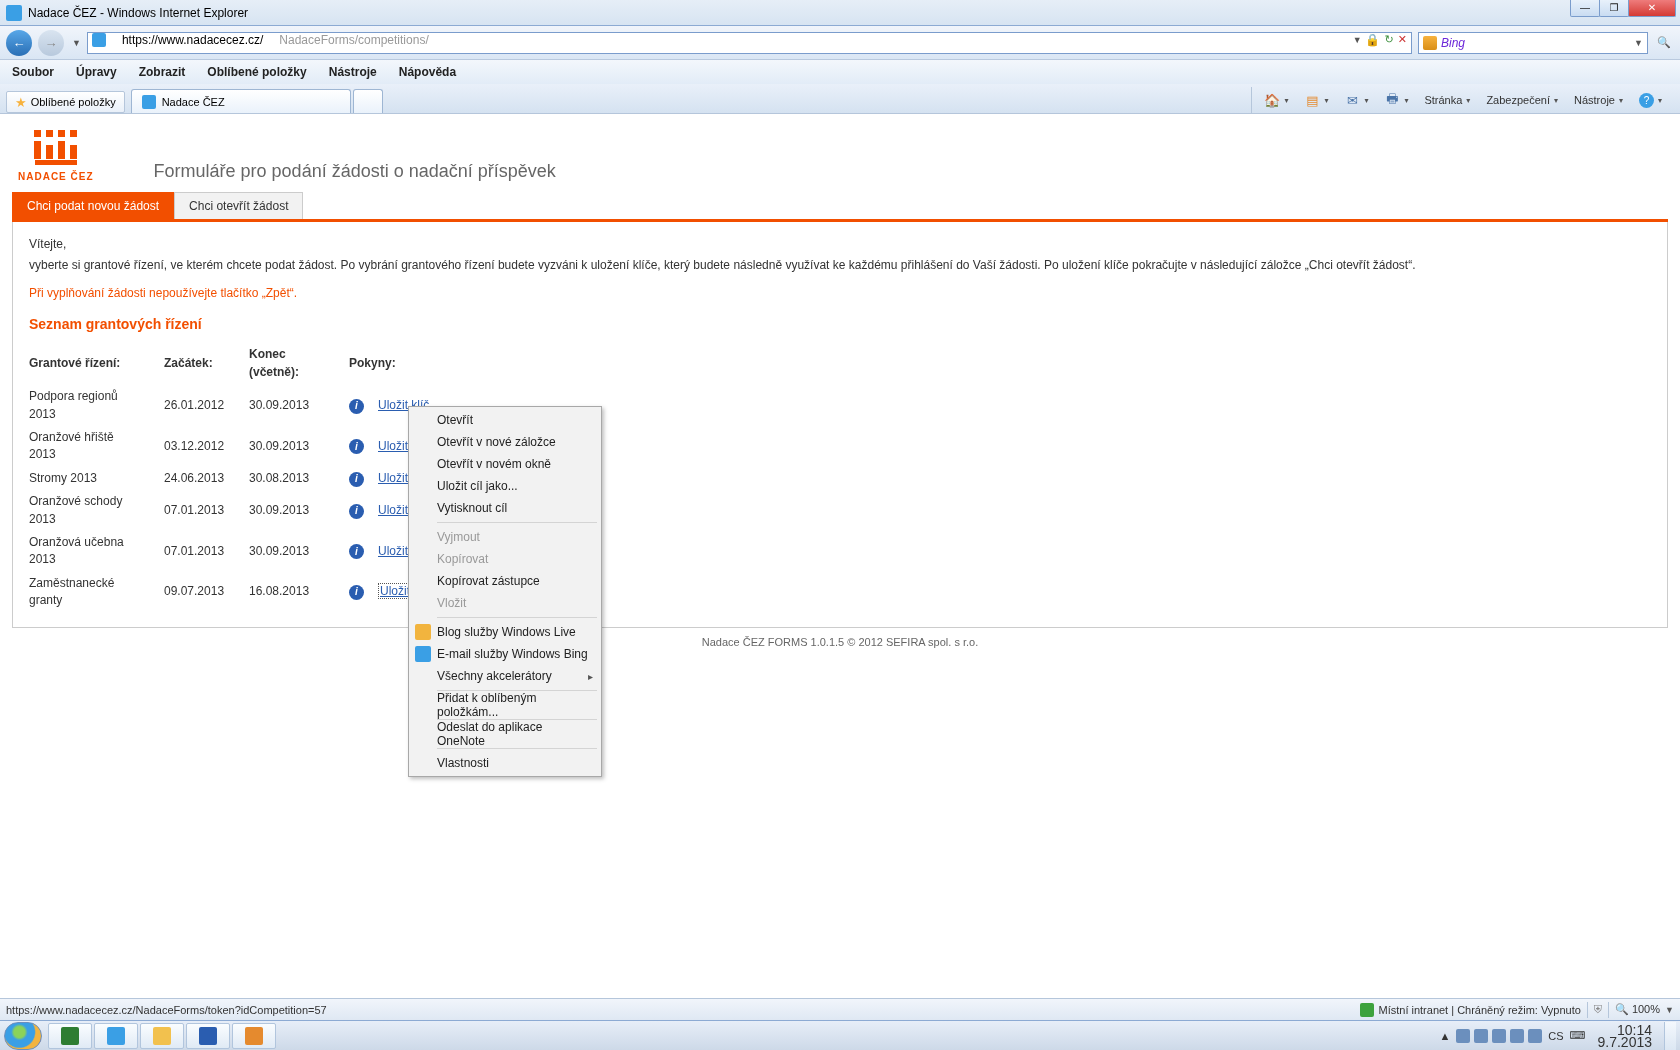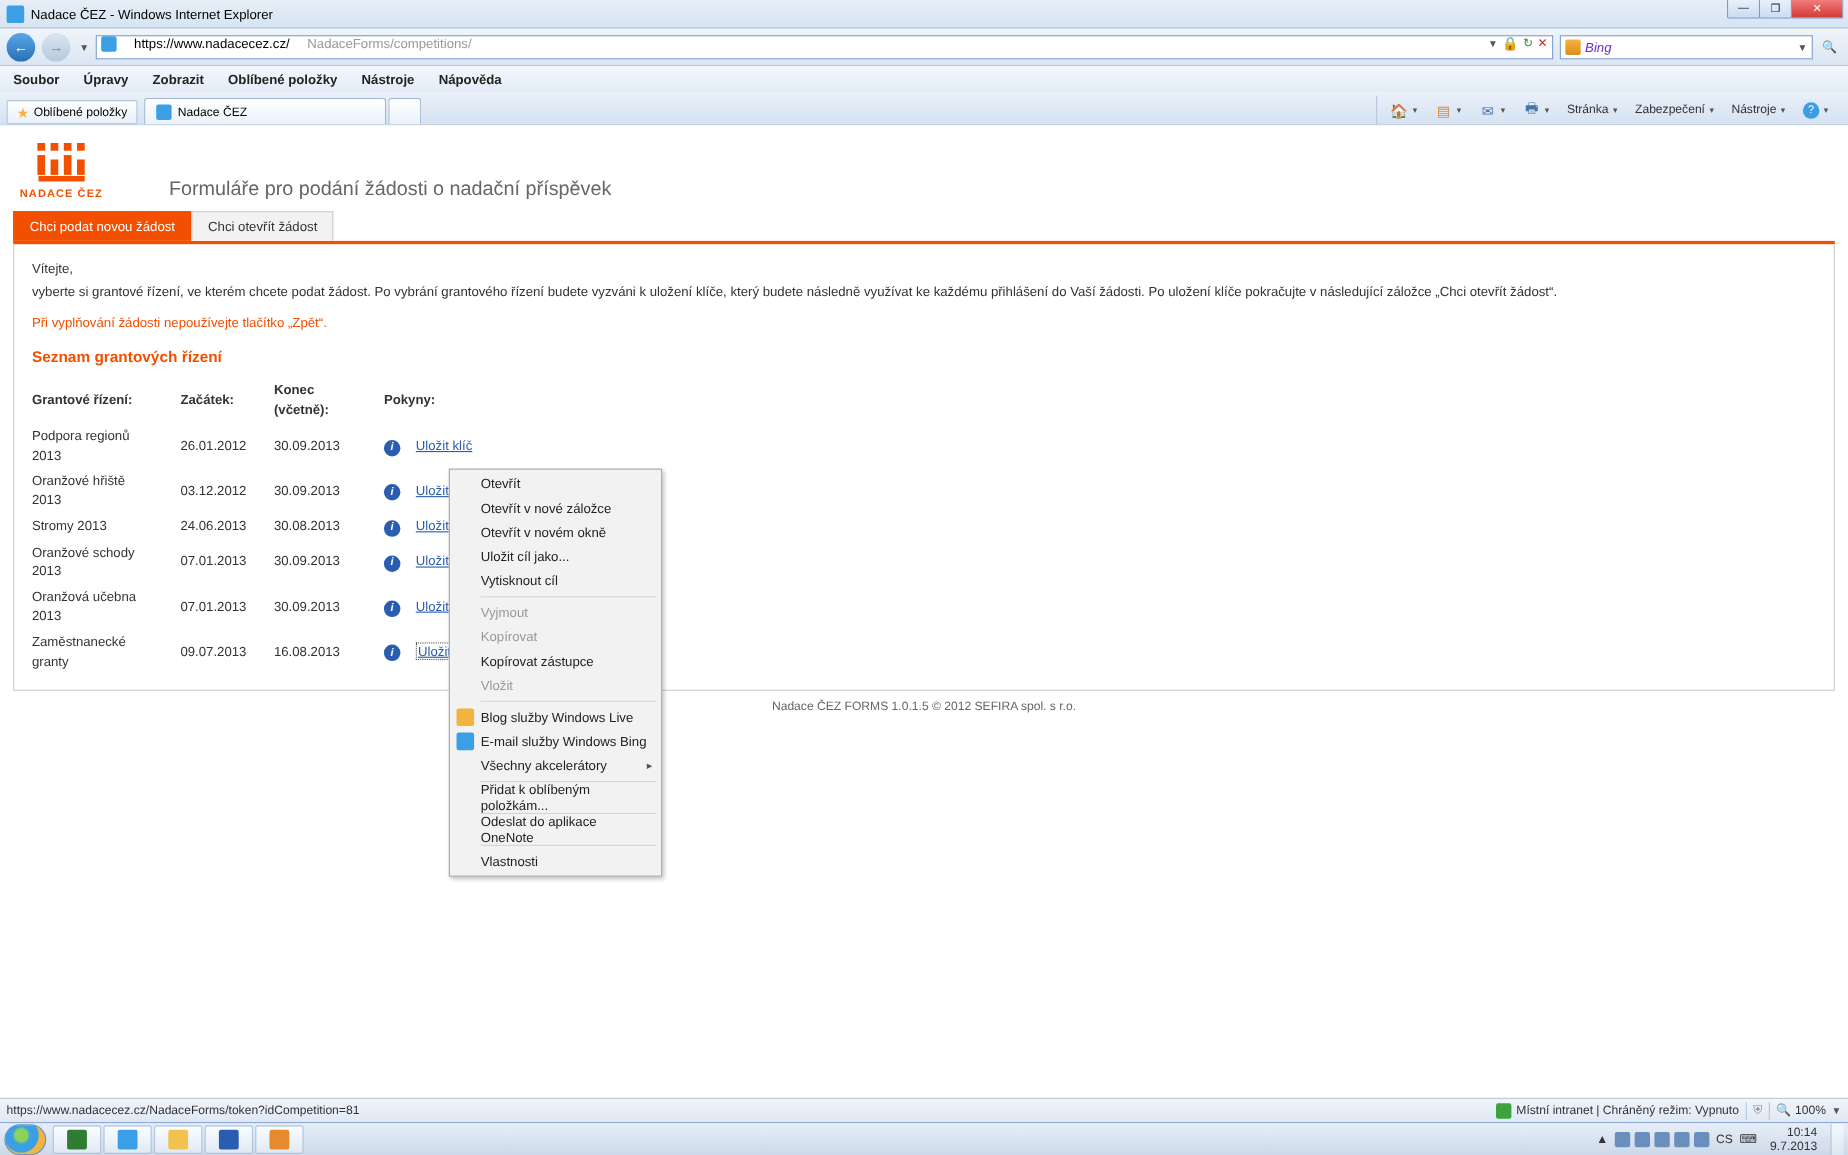--- a/index.html
+++ b/index.html
@@ -55,39 +55,39 @@
   .warn{color:#f24f00;font-weight:normal;margin:10px 0;}
   .list-title{color:#f24f00;font-weight:bold;font-size:14px;margin:12px 0 8px;}
   table.gr{border-collapse:collapse;font-size:12px;}
   table.gr th{text-align:left;font-weight:bold;padding:4px 24px 4px 0;color:#333;}
   table.gr td{padding:3px 24px 3px 0;vertical-align:middle;}
   .info-ico{display:inline-flex;width:15px;height:15px;border-radius:50%;background:#2a5db0;color:#fff;font-weight:bold;align-items:center;justify-content:center;font-size:10px;font-style:italic;margin-right:14px;}
   a.kl{color:#2a5db0;text-decoration:underline;}
   a.kl.dotted{border:1px dotted #555;padding:0 1px;text-decoration:underline;}
   .footer-line{text-align:center;font-size:11px;color:#666;margin-top:8px;}
   
-  .ctx{position:absolute;left:408px;top:426px;width:194px;background:#f2f2f2;border:1px solid #a8a8a8;box-shadow:2px 2px 4px rgba(0,0,0,.25);padding:2px;font-size:12px;}
+  .ctx{position:absolute;left:408px;top:406px;width:194px;background:#f2f2f2;border:1px solid #a8a8a8;box-shadow:2px 2px 4px rgba(0,0,0,.25);padding:2px;font-size:12px;}
   .ctx-row{display:flex;align-items:center;height:22px;padding:0 6px 0 26px;color:#222;position:relative;}
   .ctx-row.disabled{color:#999;}
   .ctx-sep{height:1px;background:#d4d4d4;margin:3px 2px 3px 26px;}
   .ctx-ico{position:absolute;left:4px;width:16px;height:16px;border-radius:2px;}
   .ctx-arrow::after{content:"▸";position:absolute;right:6px;font-size:10px;color:#555;}
   
   .ie-status{position:absolute;bottom:30px;left:0;right:0;height:22px;background:linear-gradient(#f1f5fb,#dfe8f3);border-top:1px solid #b5c6db;display:flex;align-items:center;font-size:11px;color:#333;padding:0 6px;}
   .ie-status .flex{flex:1;}
   .sb-sep{width:1px;height:16px;background:#b5c6db;margin:0 6px;}
   .zone-ico{width:14px;height:14px;background:#3da23d;border-radius:2px;margin-right:4px;}
   .taskbar{position:absolute;bottom:0;left:0;right:0;height:30px;background:linear-gradient(#e7eef8,#cdd9e8);border-top:1px solid #8caad3;display:flex;align-items:center;padding:0 4px;}
   .start-orb{width:38px;height:28px;border-radius:14px;background:radial-gradient(circle at 40% 35%,#8bd35a 0 20%,#3a9fe5 30% 55%,#f2b43e 60% 80%,#e25535 85% 100%);margin-right:6px;border:1px solid #6b8fbd;}
   .tb-btn{width:44px;height:26px;border:1px solid #b1c5dd;background:linear-gradient(#fafdff,#e0eaf5);margin-right:2px;border-radius:2px;display:flex;align-items:center;justify-content:center;}
   .tb-btn span{width:18px;height:18px;display:block;border-radius:2px;}
   .tray{margin-left:auto;display:flex;align-items:center;gap:6px;font-size:11px;color:#333;}
   .tray-icons{display:flex;gap:4px;}
   .tray-icons i{width:14px;height:14px;background:#6b8fbd;border-radius:2px;}
-  .clock{text-align:right;line-height:12px;font-size:11px;padding:0 6px;}
+  .clock{text-align:right;line-height:12px;font-size:14px;padding:0 6px;}
   .showdesk{width:12px;height:28px;border-left:1px solid #b1c5dd;background:linear-gradient(#f4f8fd,#dce7f3);}
   .chevron{font-size:9px;color:#555;margin-left:2px;}
 </style>
 </head>
 <body>
 
 <div class="ie-titlebar">
   <span class="ie-icon-small"></span>
   <span>Nadace ČEZ - Windows Internet Explorer</span>
   <span class="spacer"></span>
@@ -278,21 +278,21 @@
   <div class="ctx-row ctx-arrow">Všechny akcelerátory</div>
   <div class="ctx-sep"></div>
   <div class="ctx-row">Přidat k oblíbeným položkám...</div>
   <div class="ctx-sep"></div>
   <div class="ctx-row">Odeslat do aplikace OneNote</div>
   <div class="ctx-sep"></div>
   <div class="ctx-row">Vlastnosti</div>
 </div>
 
 <div class="ie-status">
-  <span>https://www.nadacecez.cz/NadaceForms/token?idCompetition=81</span>
+  <span>https://www.nadacecez.cz/NadaceForms/token?idCompetition=57</span>
   <span class="flex"></span>
   <span class="zone-ico"></span>
   <span>Místní intranet | Chráněný režim: Vypnuto</span>
   <span class="sb-sep"></span>
   <span style="color:#888;">⛨</span>
   <span class="sb-sep"></span>
   <span>🔍 <span>100%</span> <span class="chevron">▼</span></span>
 </div>
 
 <div class="taskbar">

